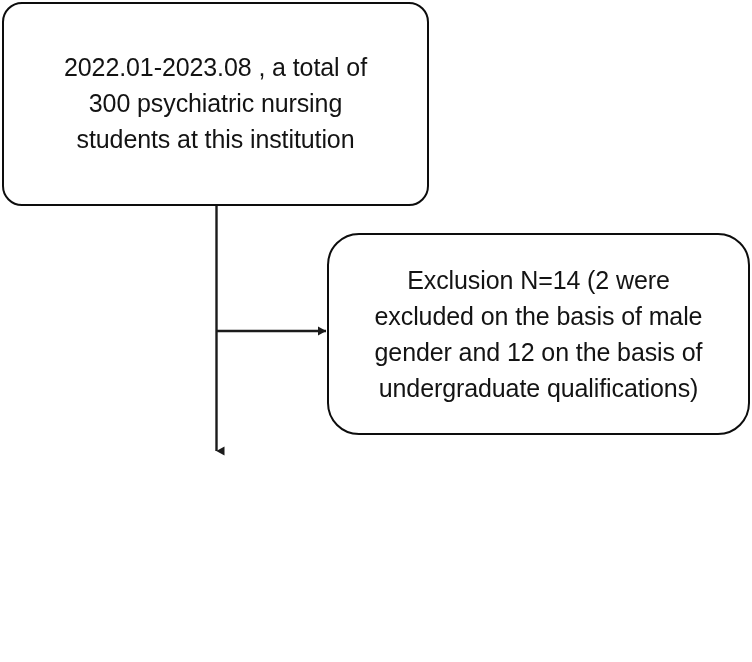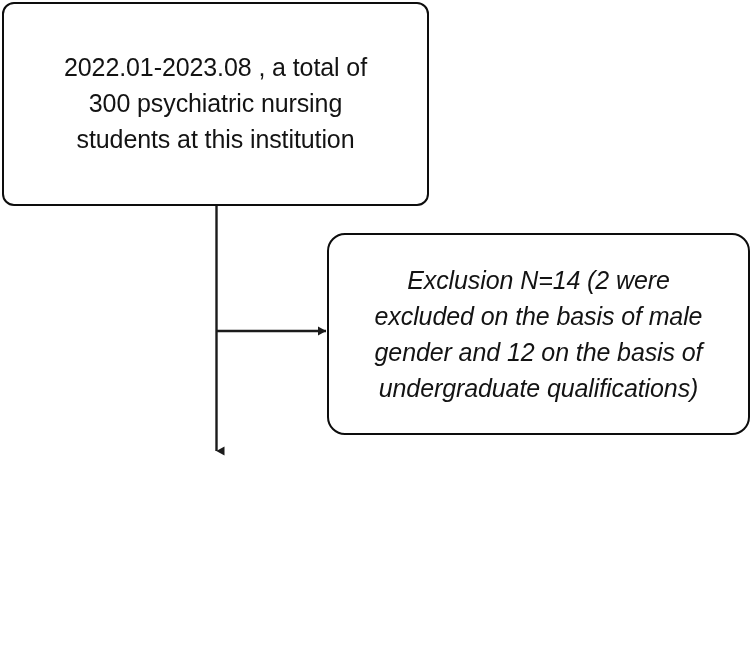--- a/index.html
+++ b/index.html
@@ -39,32 +39,31 @@
     white-space: pre-line;
     padding: 0 8px;
     box-sizing: border-box;
   }
   
   #node-enrollment {
     left: 2px;
     top: 2px;
     width: 427px;
     height: 204px;
-    border-radius: 12px;
+    border-radius: 20px;
   }
   #node-enrollment .box-text {
     margin-top: -2px;
   }
   #node-exclusion {
     left: 327px;
     top: 233px;
     width: 423px;
     height: 202px;
-    border-radius: 18px;
-    font-style: italic;
+    border-radius: 32px;
   }
   #node-exclusion .box-text {
     margin-top: -1px;
     padding: 0 14px;
   }
   #node-included {
     left: 5px;
     top: 452px;
     width: 424px;
     height: 204px;

